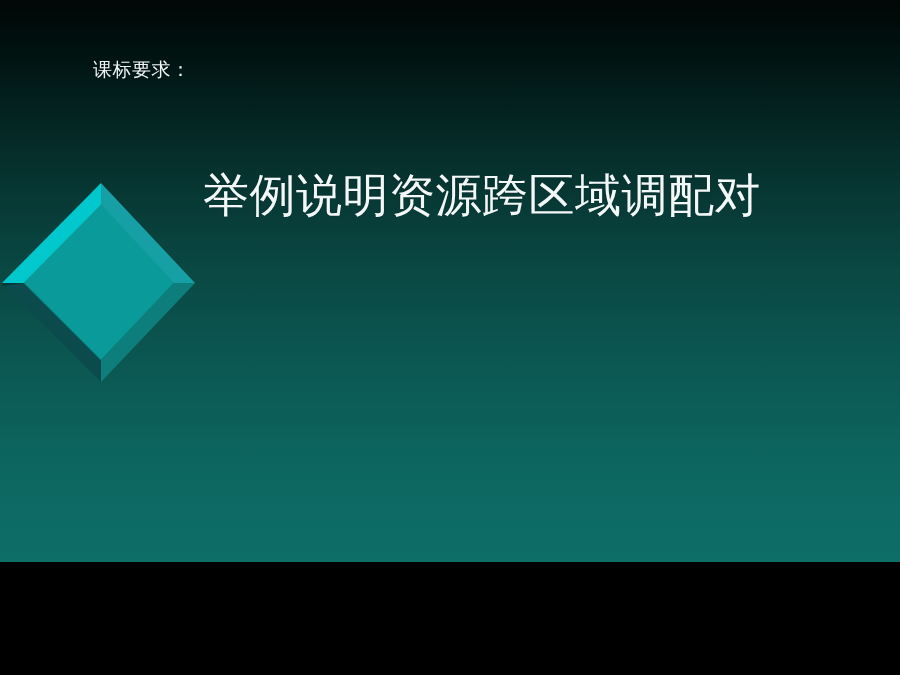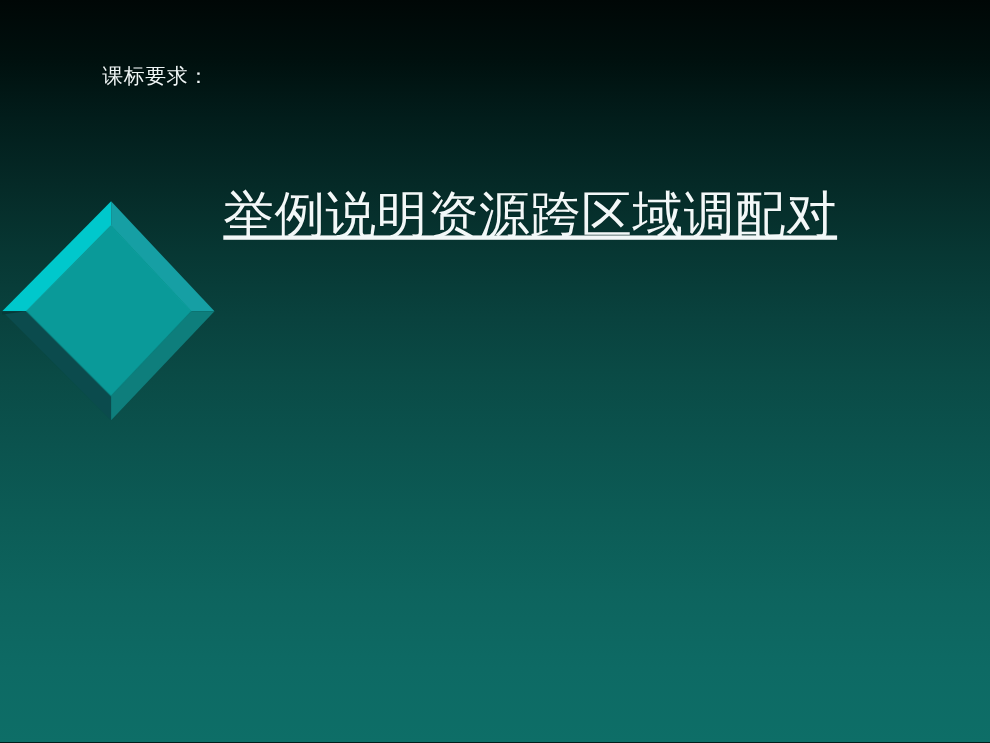--- a/index.html
+++ b/index.html
@@ -4,21 +4,21 @@
 <title>Slide</title>
 <style>
   html, body {
     margin: 0;
     padding: 0;
     background: #000000;
   }
   #slide {
     position: relative;
     width: 900px;
-    height: 675px;
+    height: 562px;
     overflow: hidden;
     font-family: "Liberation Serif", "DejaVu Serif", serif;
     
     background: linear-gradient(to bottom,
       #000706 0%,
       #00100e 8%,
       #021d1b 16%,
       #052a27 25%,
       #073733 34%,
       #09423e 43%,
@@ -66,21 +66,20 @@
     width: 660px;
   }
   .body-line {
     font-size: 46px;
     line-height: 68px;
     color: #f2f8f8;
     letter-spacing: 0.5px;
     white-space: nowrap;
     font-family: "Liberation Serif", "DejaVu Serif", serif;
     text-shadow: 0 0 1px rgba(0,0,0,0.5);
-    text-decoration: underline;
   }
 </style>
 </head>
 <body>
 
 <div id="slide">
 
   <div id="diamond-graphic">
     <svg viewBox="0 0 200 206" xmlns="http://www.w3.org/2000/svg" aria-hidden="true">
 

